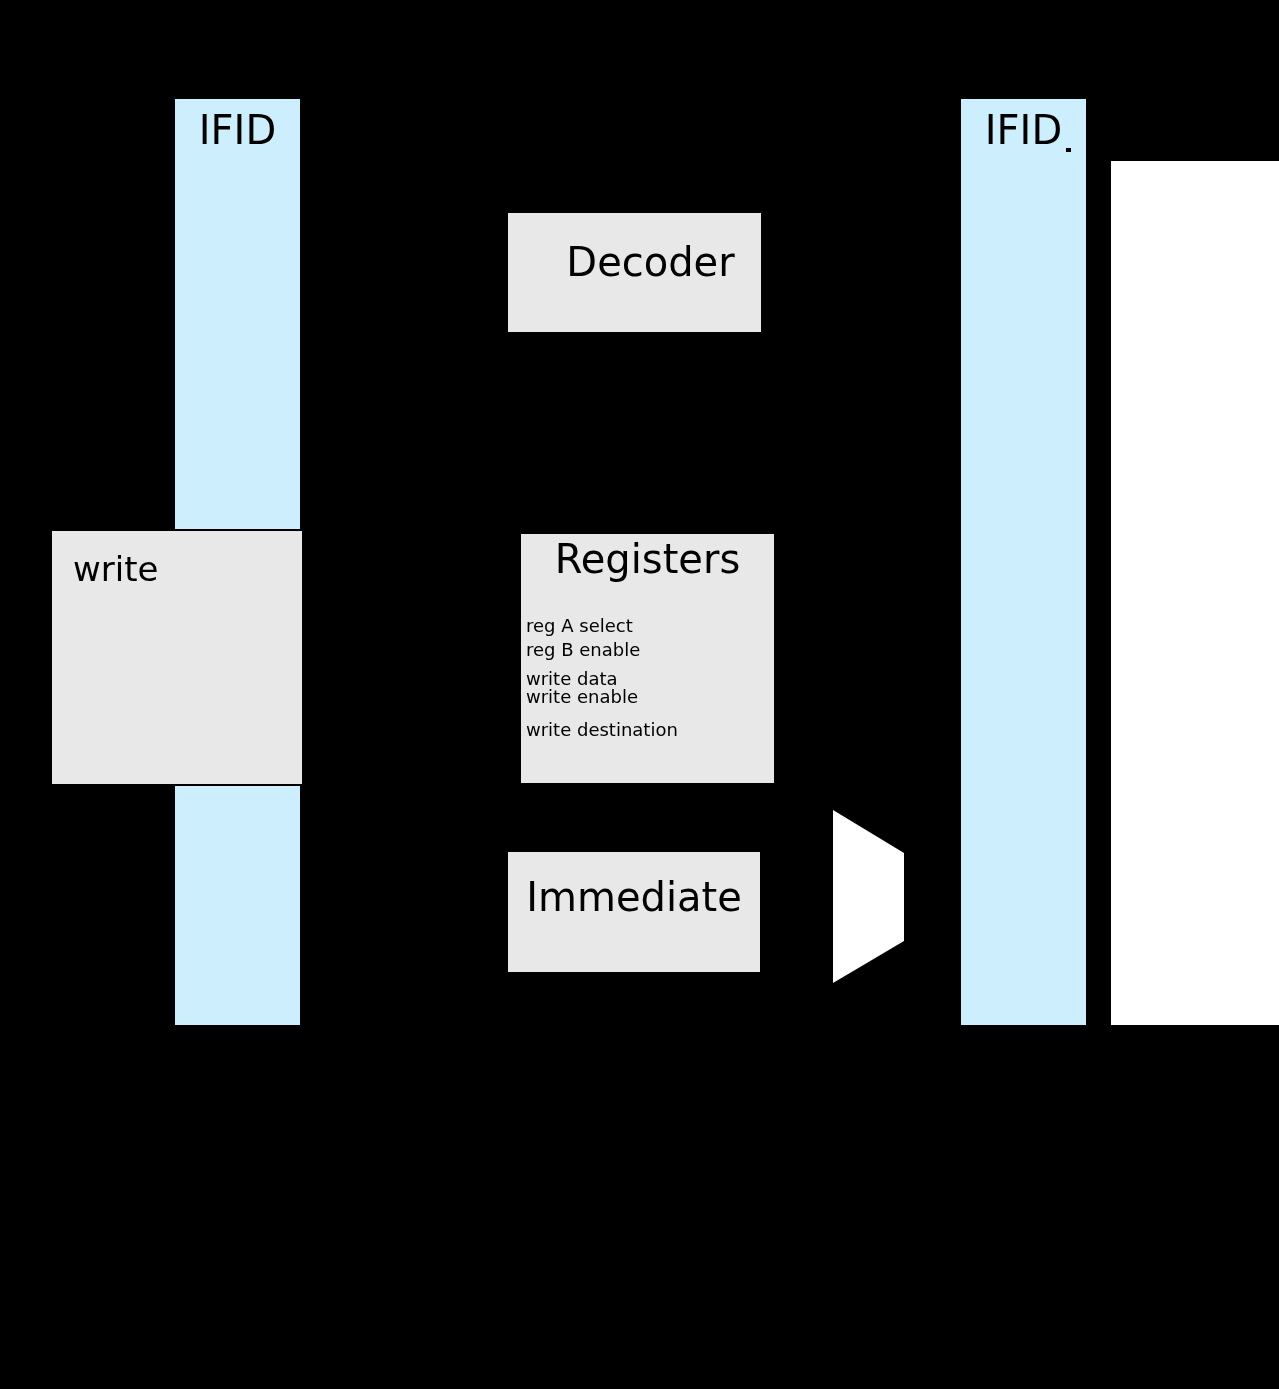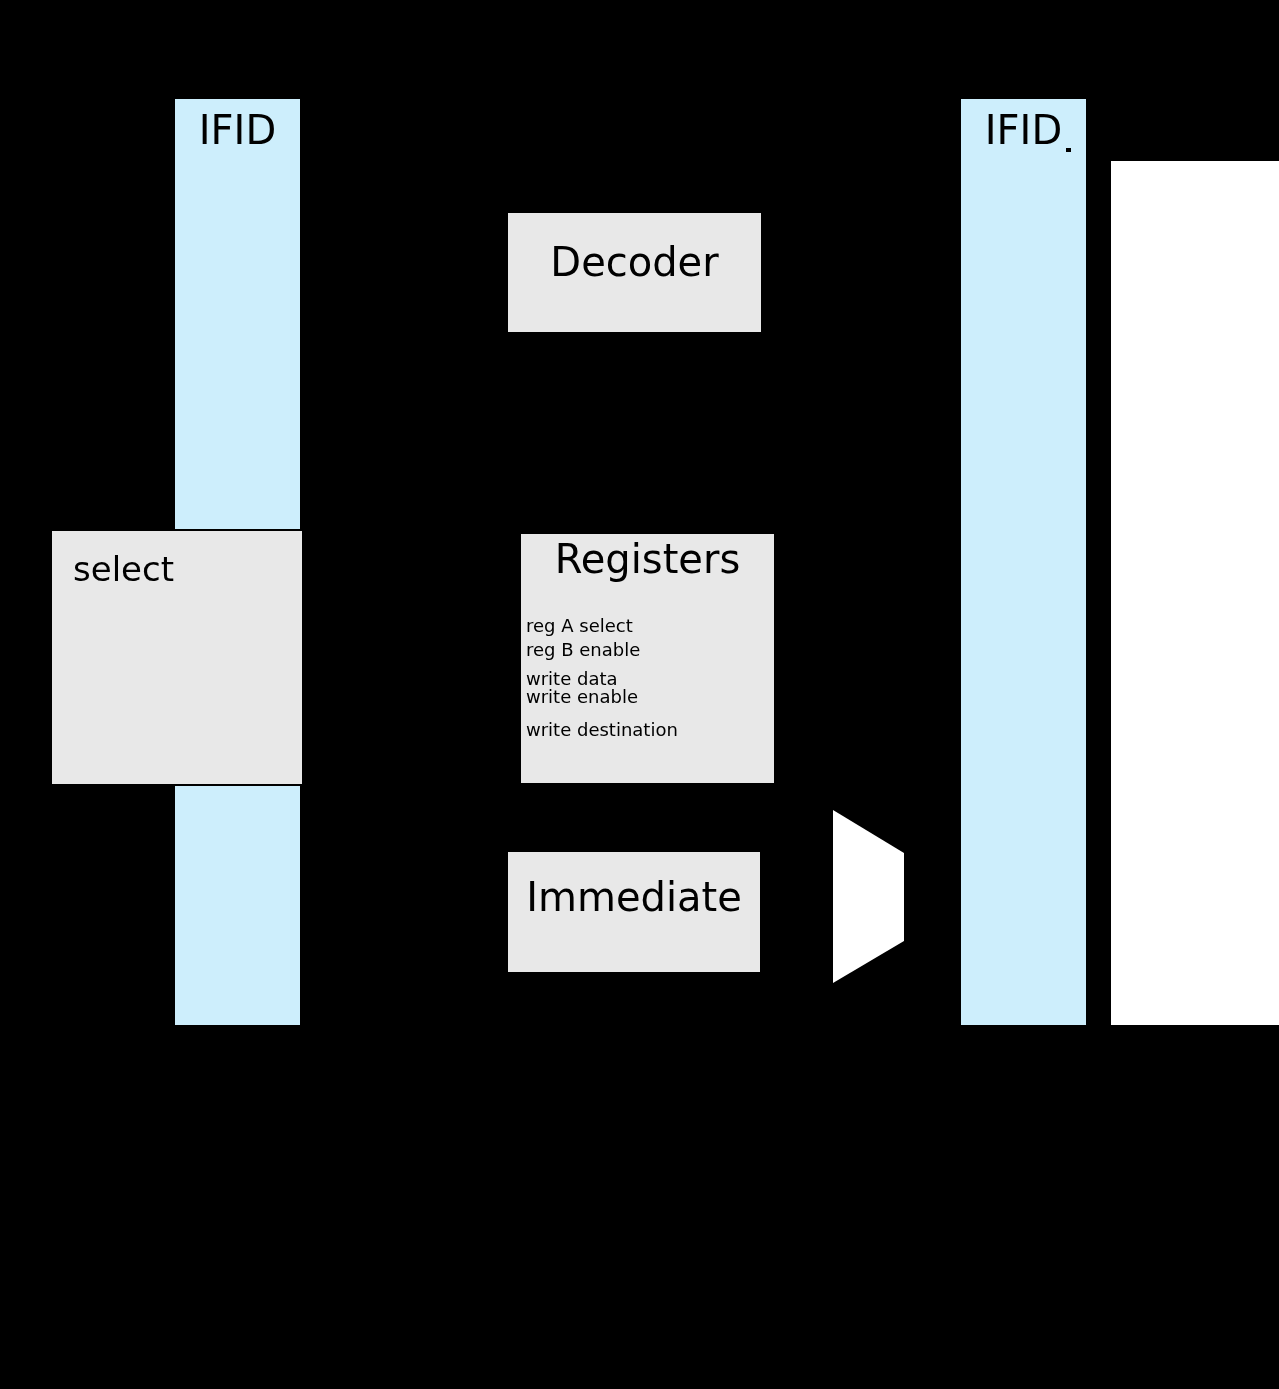--- a/index.html
+++ b/index.html
@@ -55,20 +55,21 @@
     font-size: 40px;
     line-height: 1.15;
   }
   #instruction-memory .block-title {
     position: absolute; left: 21px; top: 14px;
     font-size: 34px; line-height: 1.45;
   }
   #decoder .block-title {
     position: absolute; left: 0; top: 26px; width: 100%;
     text-align: center;
+    padding-left: 16px;
   }
   #registers .block-title {
     position: absolute; left: 0; top: 2px; width: 100%;
     text-align: center;
   }
   #immediate .block-title {
     position: absolute; left: 0; top: 22px; width: 100%;
     text-align: center;
   }
 
@@ -108,21 +109,21 @@
   <div id="ifid-bar" class="abs pipe-bar">
     <div class="abs pipe-label">IFID</div>
   </div>
 
   <div id="idex-bar" class="abs pipe-bar">
     <div class="abs pipe-label">IFID</div>
   </div>
 
   <div id="instruction-memory" class="abs block">
     <div class="block-title">
-      <div>select</div>
+      <div>write</div>
     </div>
   </div>
 
   <div id="decoder" class="abs block">
     <div class="block-title">Decoder</div>
   </div>
 
   <div id="registers" class="abs block">
     <div class="block-title">Registers</div>
     <div id="port-reg-a" class="port-label">reg A select</div>

